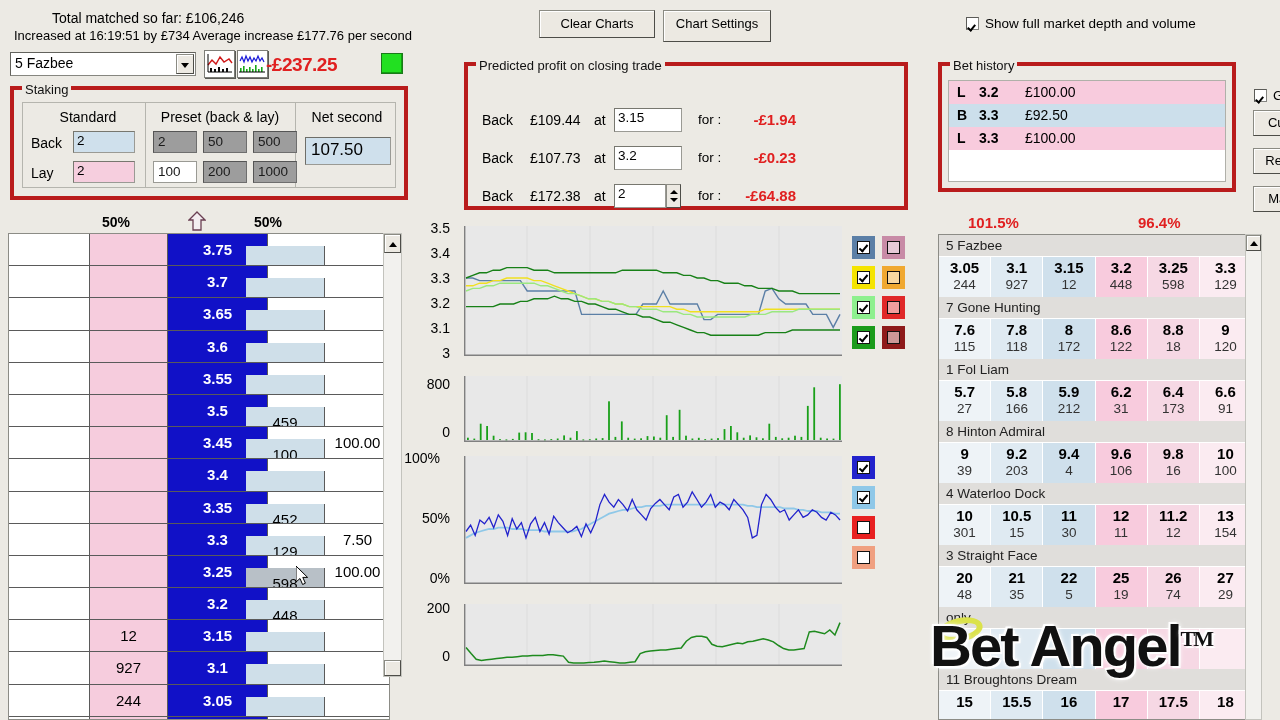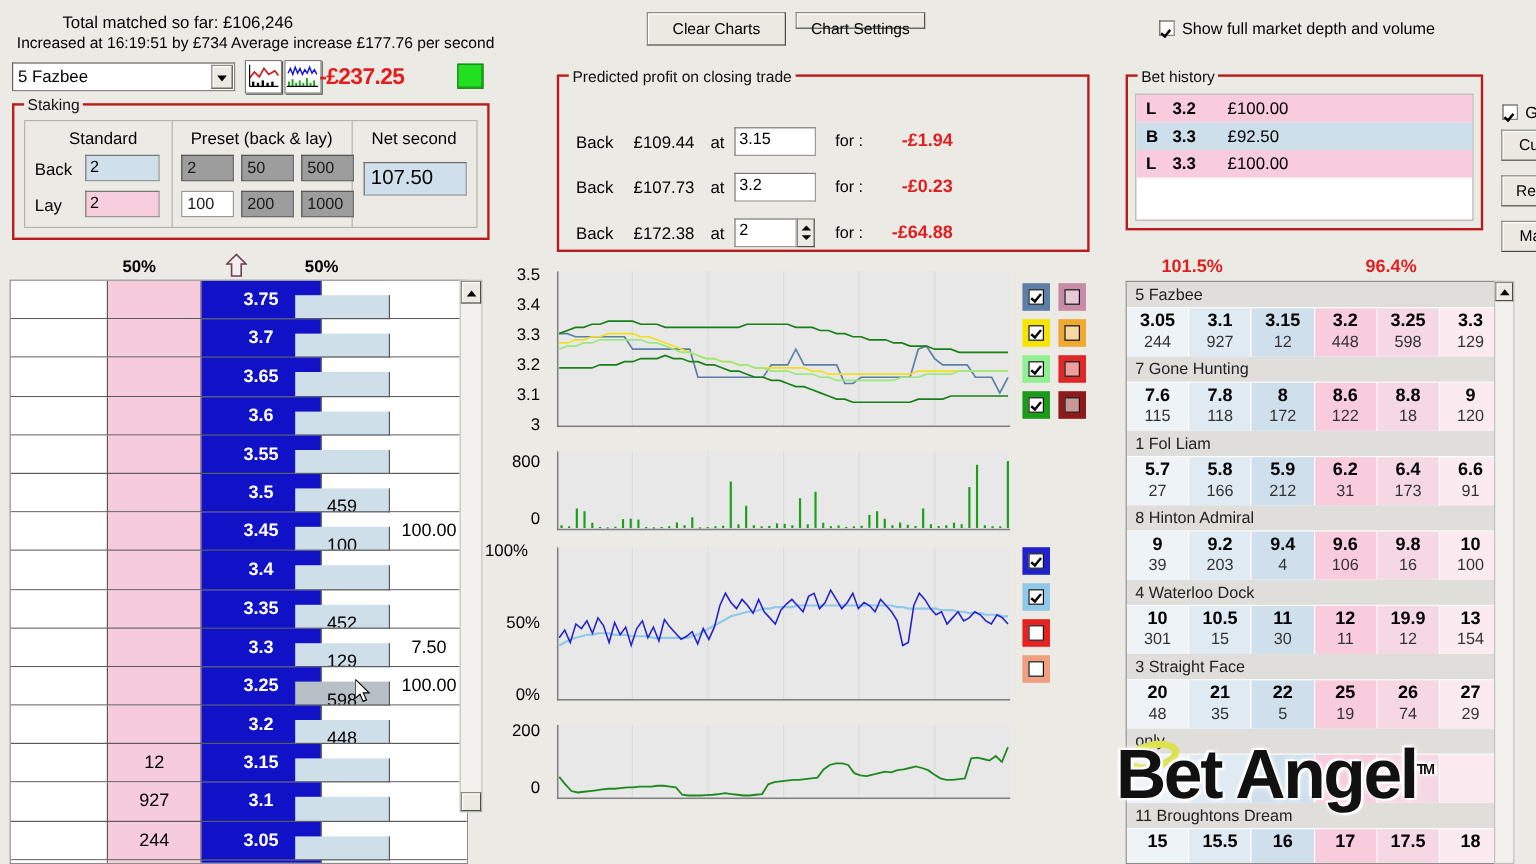--- a/index.html
+++ b/index.html
@@ -10,21 +10,21 @@
     background: #eceae4;
     font-family: "Liberation Sans", sans-serif;
     font-size: 13px;
     color: #000;
   }
   #app { position: relative; width: 1280px; height: 720px; }
 
   
   .grp {
     position: absolute;
-    border: 2px solid #b91c1c;
+    border: 4px solid #b91c1c;
     background: #eceae4;
   }
   .grp > .grp-title {
     position: absolute;
     top: -8px; left: 8px;
     background: #eceae4;
     padding: 0 3px;
     font-size: 13px;
     color: #111;
     white-space: nowrap;
@@ -131,21 +131,21 @@
   }
   .preset.white { background: #fff; border-color: #9a9a94; }
   #netstake-box {
     position: absolute; width: 86px; height: 28px; background: #cfe0ec;
     border: 1px solid #9a9a94; border-top-color: #6e6e68; border-left-color: #6e6e68;
     font-size: 17px; padding: 2px 5px;
   }
 
   
   #btn-clear { position: absolute; left: 539px; top: 10px; width: 116px; height: 28px; line-height: 26px; }
-  #btn-settings { position: absolute; left: 663px; top: 10px; width: 108px; height: 14px; line-height: 26px; }
+  #btn-settings { position: absolute; left: 663px; top: 10px; width: 108px; height: 32px; line-height: 26px; }
   #show-depth {
     position: absolute; left: 966px; top: 16px; font-size: 13.5px; white-space: nowrap;
   }
   #show-depth .cb { margin-right: 6px; }
 
   
   #predicted { left: 464px; top: 62px; width: 444px; height: 148px; }
   .pp-row { position: absolute; left: 14px; font-size: 14px; white-space: nowrap; }
   .pp-amt { position: absolute; font-size: 14px; }
   .pp-for { position: absolute; font-size: 13.5px; }
@@ -284,21 +284,21 @@
   }
 
   
   #watermark {
     position: absolute; left: 930px; top: 612px;
     font-size: 58px; font-weight: bold; font-style: normal;
     color: #111; letter-spacing: -2px;
     text-shadow: 0 0 4px #fff, 0 0 6px #fff, 2px 2px 0 #fff, -2px -2px 0 #fff;
     pointer-events: none; white-space: nowrap;
   }
-  #watermark .tm { font-size: 12px; vertical-align: super; }
+  #watermark .tm { font-size: 22px; vertical-align: super; font-family: Liberation Serif, serif; }
   #halo {
     position: absolute; left: 937px; top: 618px;
     width: 46px; height: 24px; border: 6px solid #dbe24a;
     border-radius: 50%; transform: rotate(-12deg);
   }
 </style>
 </head>
 <body>
 
 <div id="app">
@@ -852,21 +852,21 @@
         </div>
         <div class="dp-cell" style="background: rgb(207, 224, 236);">
           <div class="o">11</div>
           <div class="v">30</div>
         </div>
         <div class="dp-cell" style="background: rgb(248, 203, 221);">
           <div class="o">12</div>
           <div class="v">11</div>
         </div>
         <div class="dp-cell" style="background: rgb(246, 216, 228);">
-          <div class="o">19.9</div>
+          <div class="o">11.2</div>
           <div class="v">12</div>
         </div>
         <div class="dp-cell" style="background: rgb(251, 235, 241);">
           <div class="o">13</div>
           <div class="v">154</div>
         </div>
       </div>
       <div class="dp-name">3 Straight Face</div>
       <div class="dp-prices">
         <div class="dp-cell" style="background: rgb(238, 243, 247);">

